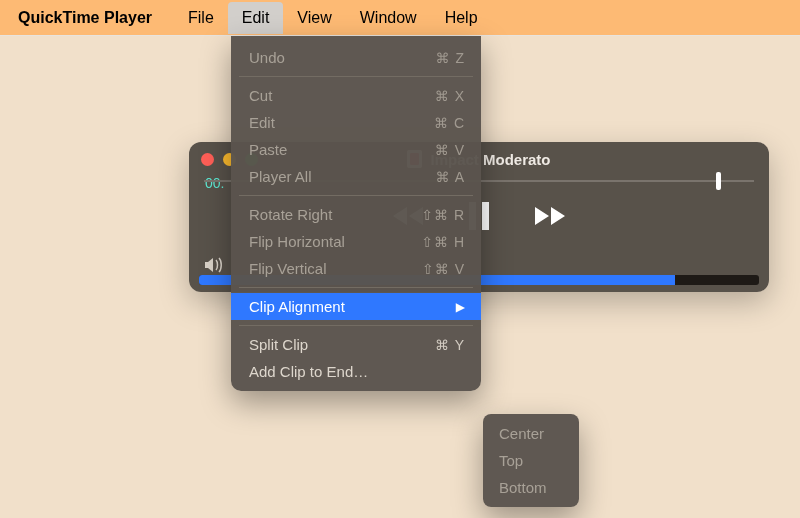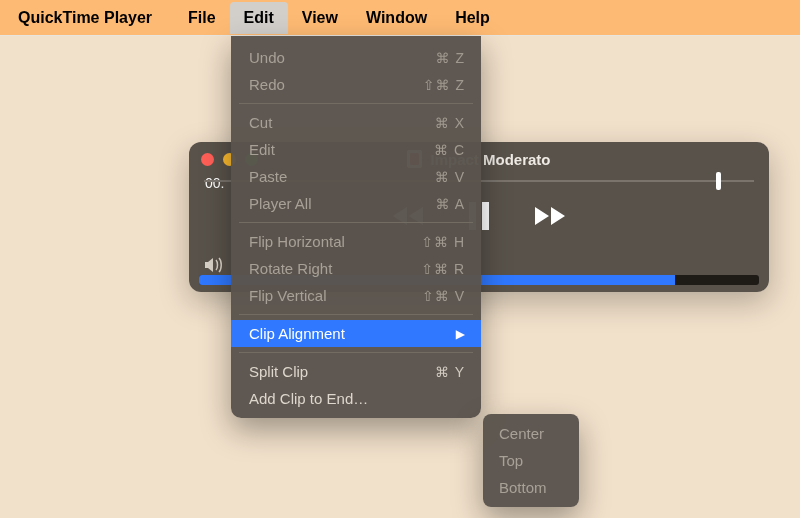--- a/index.html
+++ b/index.html
@@ -1,29 +1,29 @@
 <!DOCTYPE html>
 <html><head>
 <meta charset="utf-8">
 <style>
   * { margin:0; padding:0; box-sizing:border-box; font-family: -apple-system, Helvetica, Arial, sans-serif; -webkit-font-smoothing:antialiased; }
   body { width:800px; height:518px; background:#f1e0ca; overflow:hidden; position:relative; }
   .menubar { height:36px; background:#fdba74; display:flex; align-items:center; padding-left:18px; font-size:16px; border-bottom:1px solid #e8e4de; }
   .app-name { font-weight:700; margin-right:22px; }
-  .menu-item { padding:7px 14px; cursor:default;font-weight:bold; }
+  .menu-item { padding:7px 14px; cursor:default; }
   .menu-item.open { background:#d2cfcb; border-radius:4px 4px 0 0; }
   
   .player { position:absolute; left:189px; top:142px; width:580px; height:150px; background:rgba(78,72,66,0.94); border-radius:12px; box-shadow:0 10px 30px rgba(0,0,0,.25); color:#efeae4; }
   .traffic { position:absolute; left:12px; top:11px; display:flex; gap:9px; }
   .dot { width:13px; height:13px; border-radius:50%; }
   .dot.red{background:#ff5f57;} .dot.yellow{background:#febc2e;} .dot.green{background:#28c840;}
   .title-wrap { position:absolute; top:8px; left:0; right:0; display:flex; justify-content:center; align-items:center; gap:8px; font-weight:600; font-size:15px; }
   .doc-icon { width:15px; height:18px; background:#fff; border-radius:2px; position:relative; display:inline-block;}
   .doc-icon:before{content:""; position:absolute; inset:3px; background:#ff4d6d; border-radius:1px;}
-  .time { position:absolute; left:16px; top:33px; font-size:14px; color:#ffffff; }
+  .time { position:absolute; left:16px; top:33px; font-size:14px; color:#5eead4; }
   .scrubber { position:absolute; left:15px; right:15px; top:38px; height:2px; background:#7a746d; }
   .playhead { position:absolute; top:-8px; width:5px; height:18px; background:#fff; border-radius:2px; }
   .controls { position:absolute; left:0; right:0; top:60px; display:flex; justify-content:center; align-items:center; gap:42px; }
   .vol { position:absolute; left:16px; top:115px; color:#d8d1c7; }
   .progress { position:absolute; left:10px; right:10px; bottom:7px; height:10px; background:#1e1a16; border-radius:3px; }
   .progress-fill { height:100%; background:#2f78ff; border-radius:3px 0 0 3px; }
   
   .menu { position:absolute; left:231px; top:36px; width:250px; background:rgba(90,84,77,0.97); border-radius:0 0 10px 10px; padding:8px 0 6px; color:#ded7cd; font-size:15px; box-shadow:0 12px 30px rgba(0,0,0,.35); }
   .row { display:flex; justify-content:space-between; align-items:center; padding:5px 16px 5px 18px; cursor:default; }
   .row.disabled { color:#a8a197;gap:37px; }
@@ -89,49 +89,45 @@
   <div class="progress">
     <div class="progress-fill" style="width:85%"></div>
   </div>
 </div>
 
 <div class="menu" id="edit-menu">
     <div class="row disabled">
       <span>Undo</span>
       <span class="short">⌘ Z</span>
     </div>
-    <div class="row disabled">
-      <span>Redo</span>
-      <span class="short">⇧⌘ Z</span>
-    </div>
     <div class="sep"></div>
     <div class="row disabled">
       <span>Cut</span>
       <span class="short">⌘ X</span>
     </div>
     <div class="row disabled">
       <span>Edit</span>
       <span class="short">⌘ C</span>
     </div>
     <div class="row disabled">
       <span>Paste</span>
       <span class="short">⌘ V</span>
     </div>
     <div class="row disabled">
       <span>Player All</span>
       <span class="short">⌘ A</span>
     </div>
     <div class="sep"></div>
     <div class="row disabled">
+      <span>Rotate Right</span>
+      <span class="short">⇧⌘ R</span>
+    </div>
+    <div class="row disabled">
       <span>Flip Horizontal</span>
       <span class="short">⇧⌘ H</span>
-    </div>
-    <div class="row disabled">
-      <span>Rotate Right</span>
-      <span class="short">⇧⌘ R</span>
     </div>
     <div class="row disabled">
       <span>Flip Vertical</span>
       <span class="short">⇧⌘ V</span>
     </div>
     <div class="sep"></div>
     <div class="row hl">
       <span>Clip Alignment</span>
       <span class="arrow">▶</span>
     </div>

